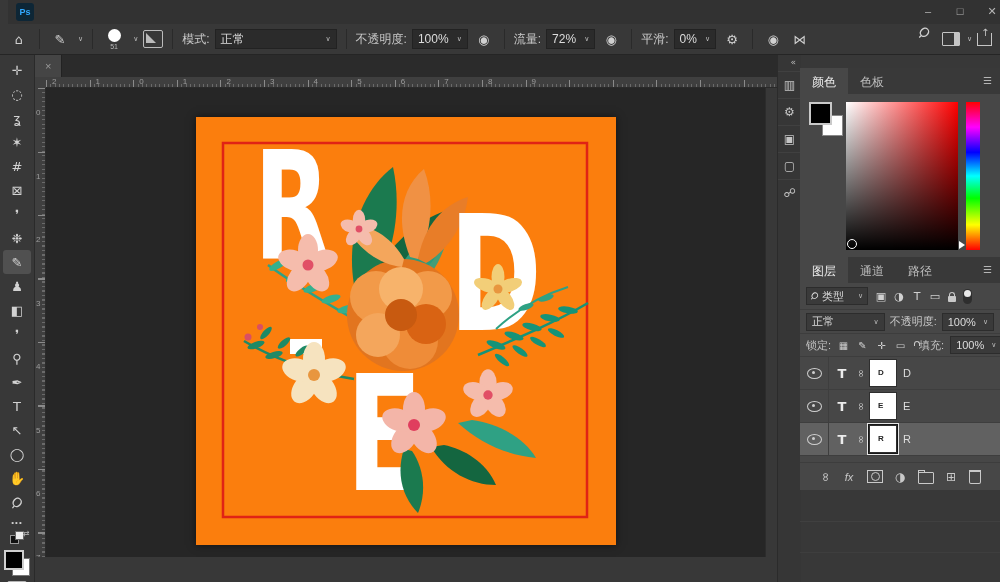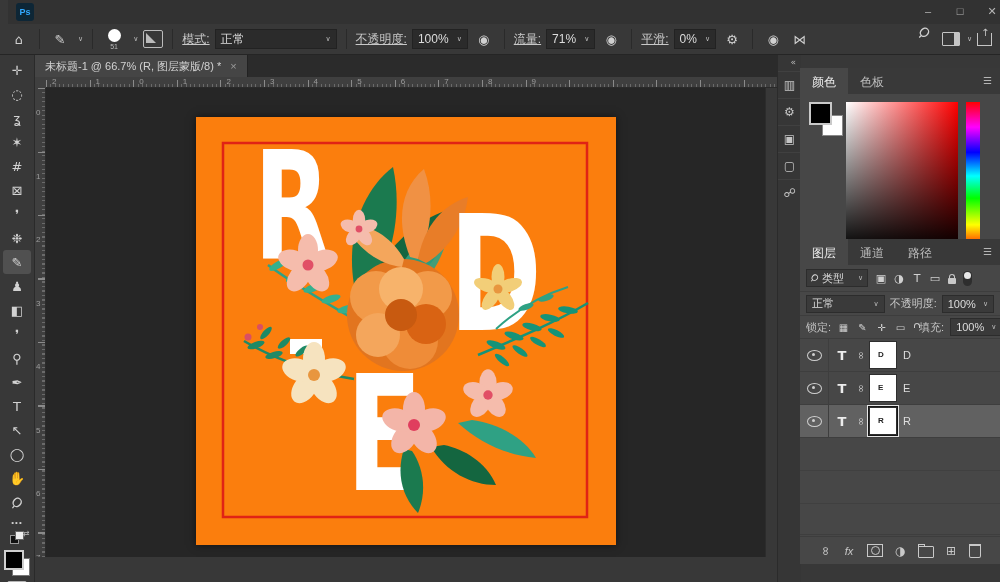--- a/index.html
+++ b/index.html
@@ -16,21 +16,21 @@
   .menu-item{height:24px;line-height:24px;padding:0 9px;color:#d6d6d6;font-size:12px;cursor:default;}
   .win-controls{margin-left:auto;display:flex;}
   .win-btn{width:32px;height:24px;line-height:22px;text-align:center;color:#b5b5b5;font-size:11px;}
 
   
   .optionsbar{left:0;top:24px;width:1000px;height:31px;background:#383838;border-bottom:1px solid #252525;
               display:flex;align-items:center;padding:0 8px;box-sizing:border-box;gap:5px;}
   .sep{width:1px;height:20px;background:#2a2a2a;margin:0 4px;flex:none;}
   .ob-ic{width:22px;height:22px;display:flex;align-items:center;justify-content:center;color:#d0d0d0;font-size:13px;flex:none;}
   .chev{font-size:7px;color:#bbb;margin-left:2px;}
-  .opt-label{color:#c9c9c9;white-space:nowrap;text-decoration:underline;}
+  .opt-label{color:#c9c9c9;white-space:nowrap;}
   .opt-box{background:#2b2b2b;border:1px solid #222;height:18px;display:flex;align-items:center;
            padding:0 5px;gap:6px;color:#ddd;white-space:nowrap;}
   .brushprev{display:flex;flex-direction:column;align-items:center;width:24px;flex:none;}
   .brushprev .dot{width:13px;height:13px;border-radius:50%;background:#fff;}
   .brushprev .num{font-size:7px;color:#bbb;line-height:7px;margin-top:1px;}
   .tgl-panel{width:18px;height:16px;border:1px solid #bbb;border-radius:2px;position:relative;flex:none;}
   .tgl-panel::after{content:"";position:absolute;left:2px;top:2px;width:0;height:0;
       border-left:10px solid #bbb;border-top:10px solid transparent;}
   .rot45{display:inline-block;transform:rotate(45deg);}
   .ws-icon{width:16px;height:12px;border:1px solid #c5c5c5;border-radius:1px;position:relative;}
@@ -113,21 +113,21 @@
   .fgbg-p .bg{position:absolute;left:13px;top:13px;width:19px;height:19px;background:#fff;border:1px solid #888;}
   .fgbg-p .fg{position:absolute;left:0;top:0;width:19px;height:19px;background:#000;border:2px solid #c9c9c9;}
   .color-field{position:absolute;left:46px;top:34px;width:112px;height:148px;
       background:linear-gradient(to bottom,rgba(0,0,0,0),#000 100%),linear-gradient(to right,#fff,#ff0000);}
   .cf-picker{position:absolute;left:1px;bottom:1px;width:8px;height:8px;border:1px solid #fff;border-radius:50%;}
   .hue-strip{position:absolute;left:166px;top:34px;width:14px;height:148px;
       background:linear-gradient(to bottom,#ff0000,#ff00ff 17%,#0000ff 34%,#00ffff 50%,#00ff00 65%,#ffff00 83%,#ff0000);}
   .hue-marker{position:absolute;left:159px;top:173px;width:0;height:0;
       border-top:4px solid transparent;border-bottom:4px solid transparent;border-left:6px solid #fff;}
 
-  .layers-panel{top:184px;height:325px;}
+  .layers-panel{top:202px;height:233px;}
   .lrowbar{display:flex;align-items:center;padding:0 6px;gap:5px;border-bottom:1px solid #3d3d3d;box-sizing:border-box;}
   .filter-row{height:27px;}
   .type-dd{display:flex;align-items:center;gap:4px;background:#3a3a3a;border:1px solid #2c2c2c;height:18px;
            padding:0 4px;font-size:11px;color:#ddd;width:62px;box-sizing:border-box;}
   .fico{color:#d0d0d0;font-size:11px;width:16px;text-align:center;}
   .pill{width:9px;height:15px;border-radius:5px;background:#2e2e2e;position:relative;margin-left:2px;}
   .pill::after{content:"";position:absolute;left:1px;top:1px;width:7px;height:7px;border-radius:50%;background:#e8e8e8;}
   .blend-row{height:24px;}
   .dd{background:#3a3a3a;border:1px solid #2c2c2c;height:18px;display:flex;align-items:center;
       padding:0 5px;gap:5px;font-size:11px;color:#ddd;box-sizing:border-box;}
@@ -195,21 +195,21 @@
     <span class="sep"></span>
     <span class="opt-label">不透明度:</span>
     <span class="opt-box">
       <span>100%</span>
       <span class="chev gi">∨</span>
     </span>
     <span class="ob-ic gi">◉</span>
     <span class="sep"></span>
     <span class="opt-label">流量:</span>
     <span class="opt-box">
-      <span>71%</span>
+      <span>72%</span>
       <span class="chev gi">∨</span>
     </span>
     <span class="ob-ic gi">◉</span>
     <span class="sep"></span>
     <span class="opt-label">平滑:</span>
     <span class="opt-box">
       <span>0%</span>
       <span class="chev gi">∨</span>
     </span>
     <span class="ob-ic gi">⚙</span>
@@ -220,21 +220,20 @@
     <span class="ob-ic gi rot45">Ϙ</span>
     <span class="ws-icon"></span>
     <span class="chev gi">∨</span>
     <span class="share-icon">
         <span class="gi">↑</span>
       </span>
   </div>
 
   <div class="abs tabbar">
     <div class="doc-tab">
-      <span>未标题-1 @ 66.7% (R, 图层蒙版/8) *</span>
       <span class="tab-close">×</span>
     </div>
   </div>
 
   <div class="abs toolbar">
     <div style="display:flex;flex-direction:column;align-items:center;">
 
         <button class="tool">
           <span class="gi">✛</span>
         </button>

